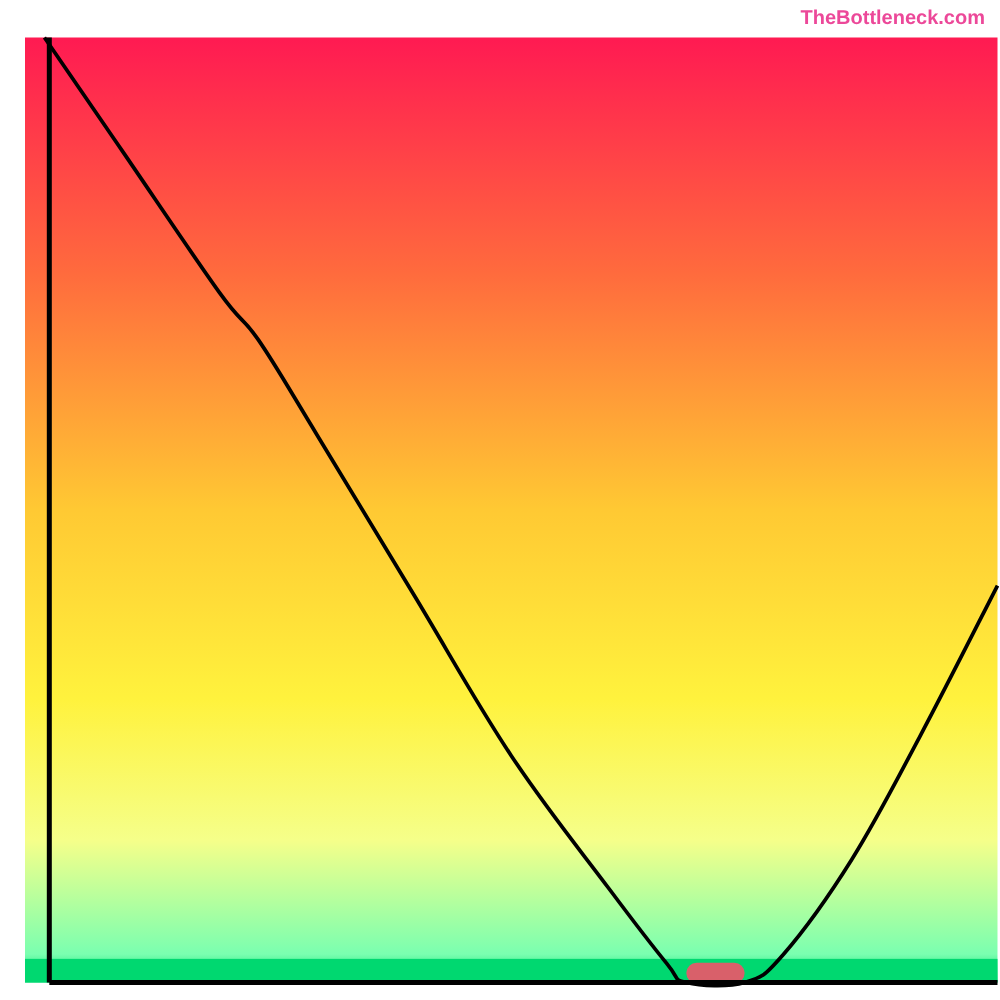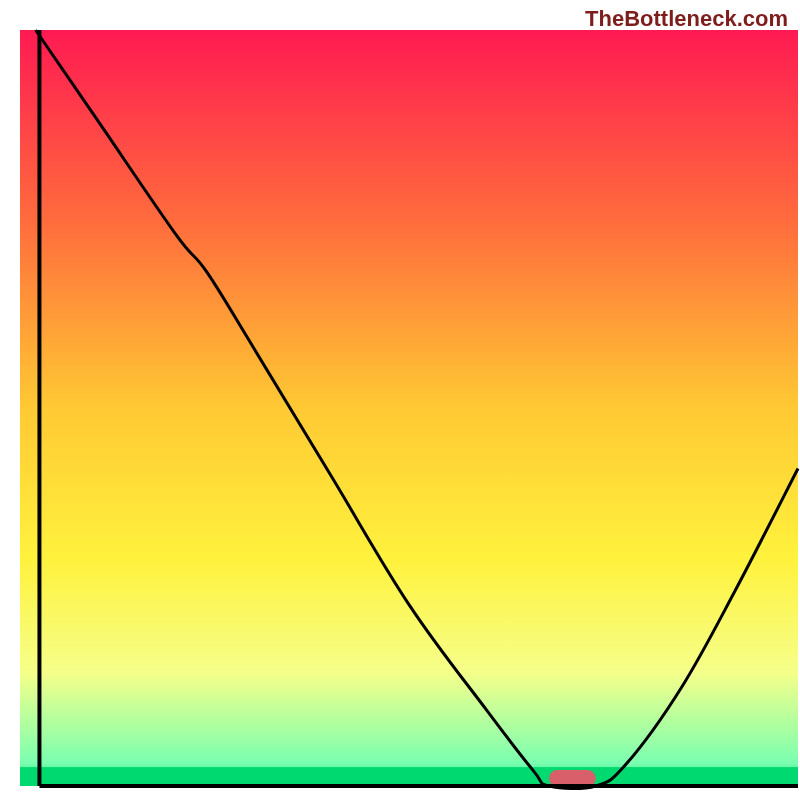--- a/index.html
+++ b/index.html
@@ -13,23 +13,23 @@
   }
   .chart-container {
     width: 800px;
     height: 800px;
     position: relative;
   }
   .watermark {
     position: absolute;
     top: 6px;
     right: 12px;
-    font-size: 22px;
+    font-size: 16px;
     font-weight: bold;
-    color: #7f1d1d;
+    color: #ec4899;
     z-index: 10;
     font-family: Arial, sans-serif;
   }
   svg {
     display: block;
   }
 </style>
 </head>
 <body>
 

